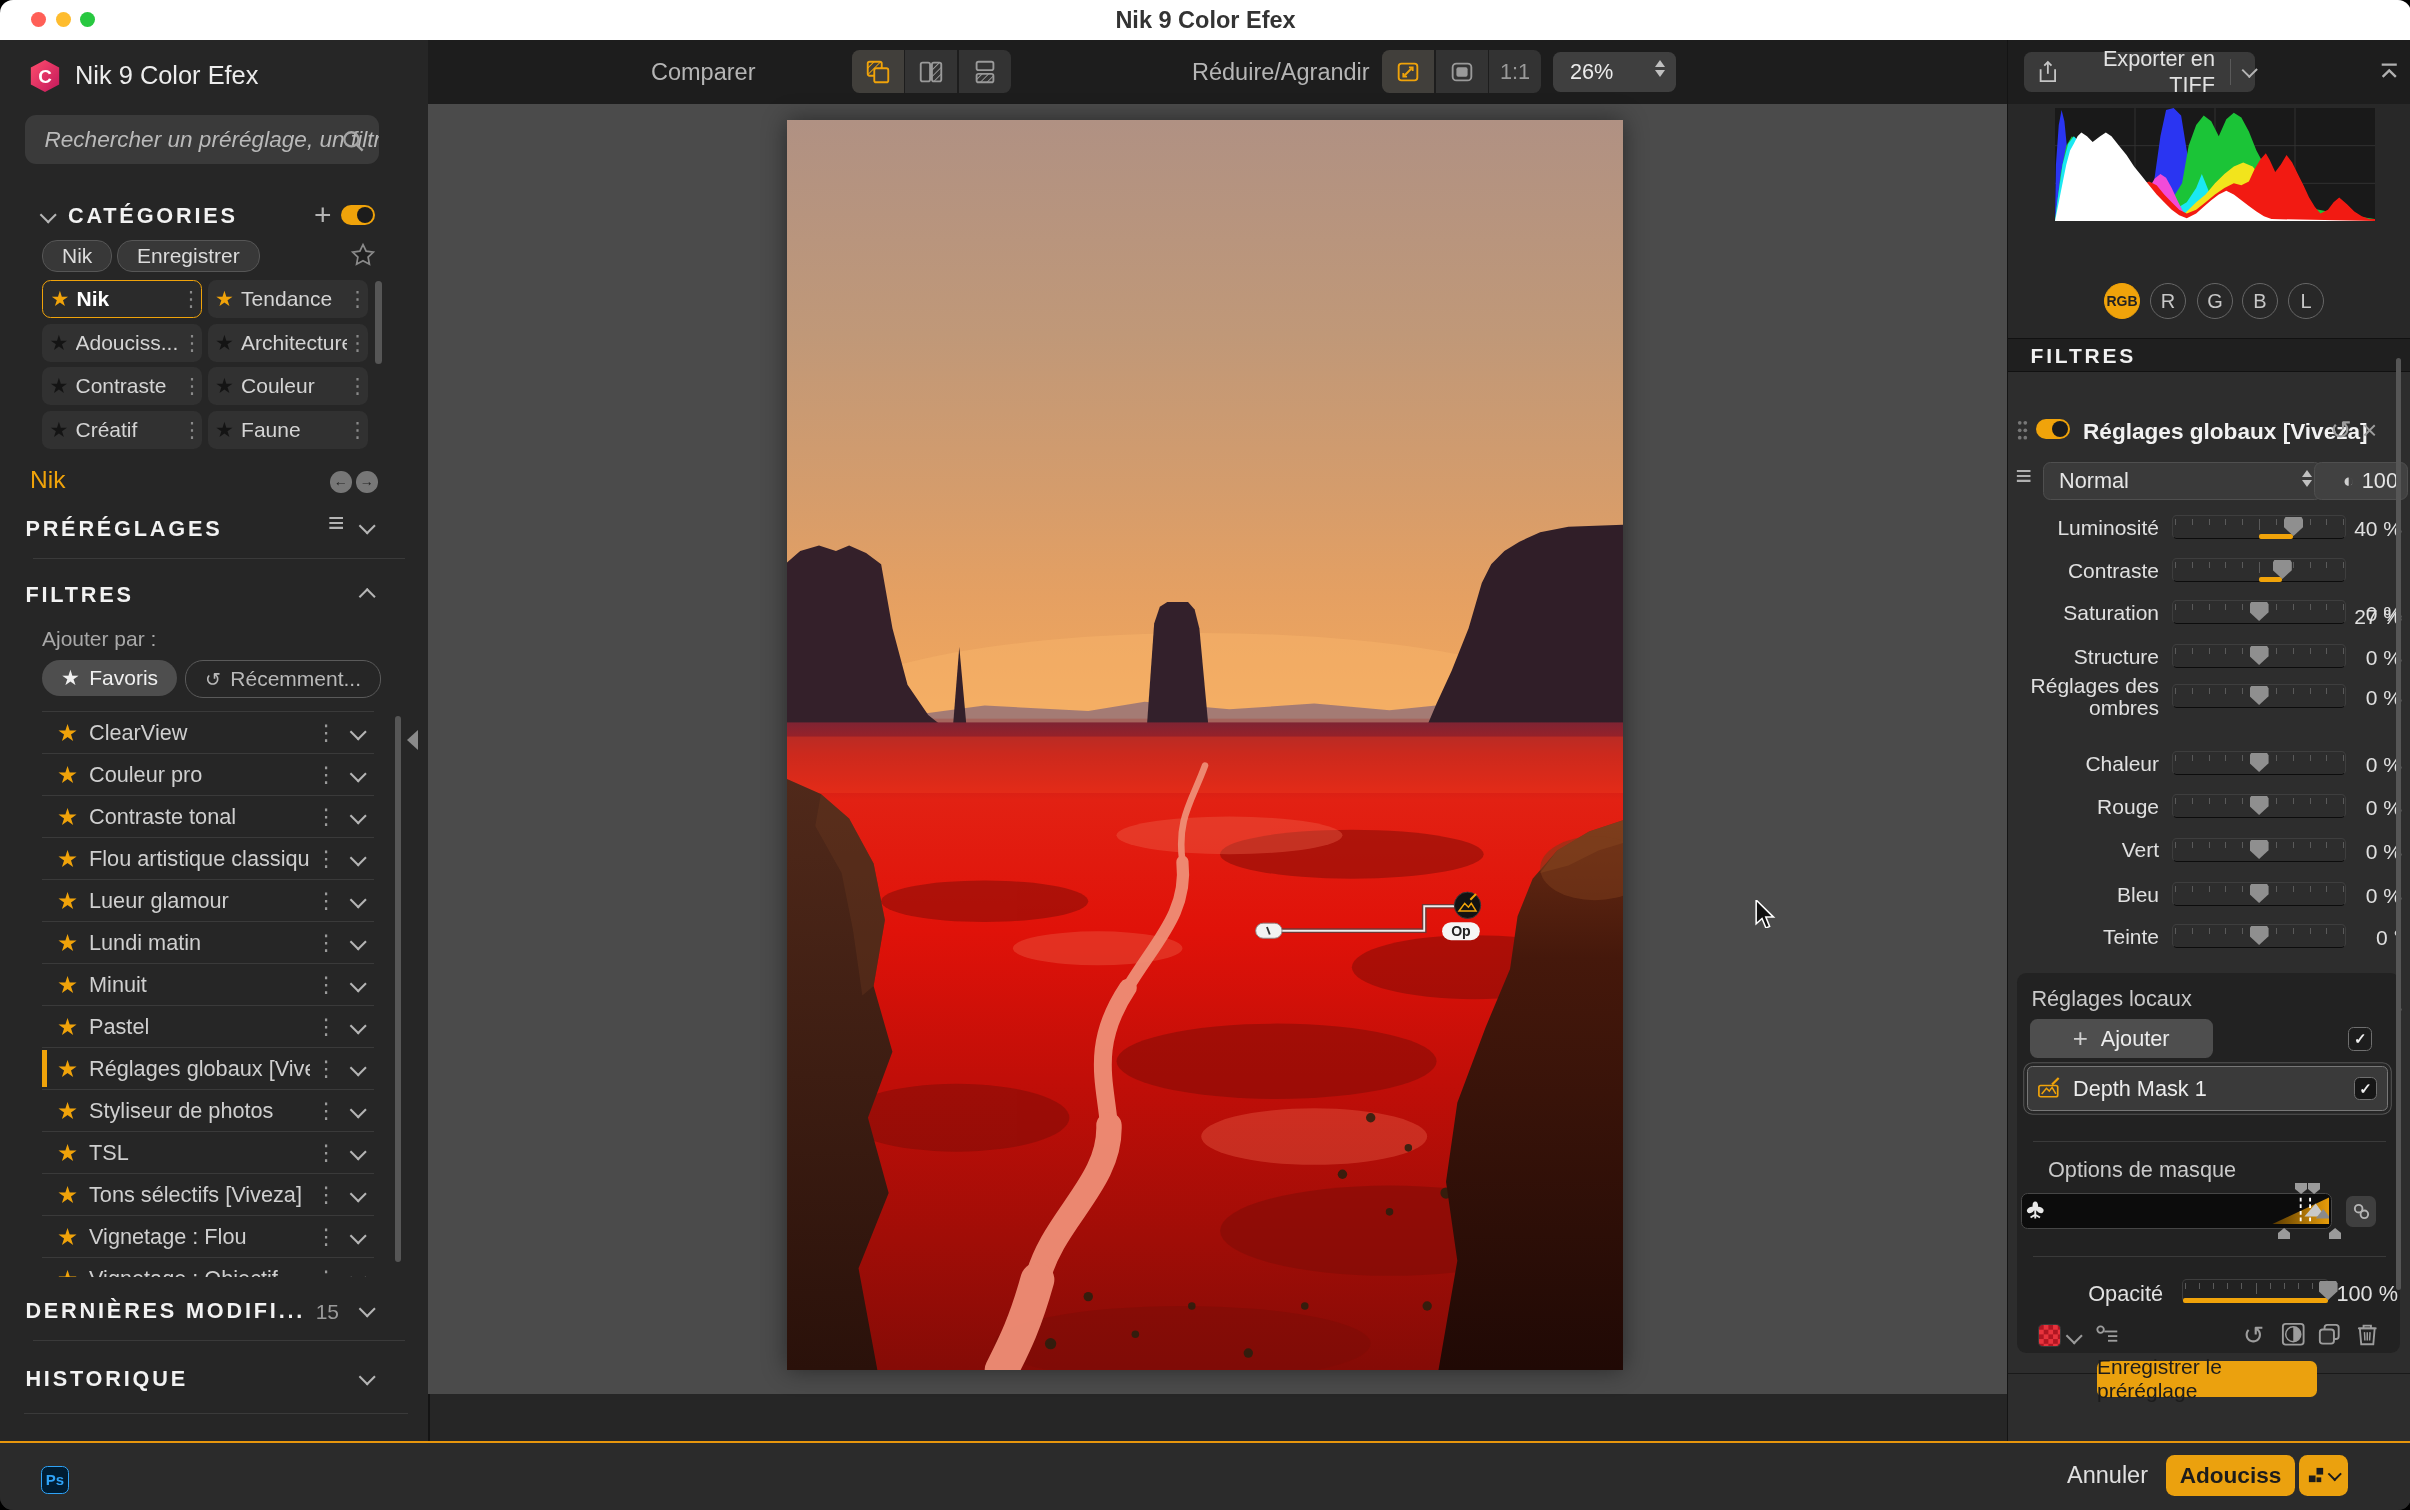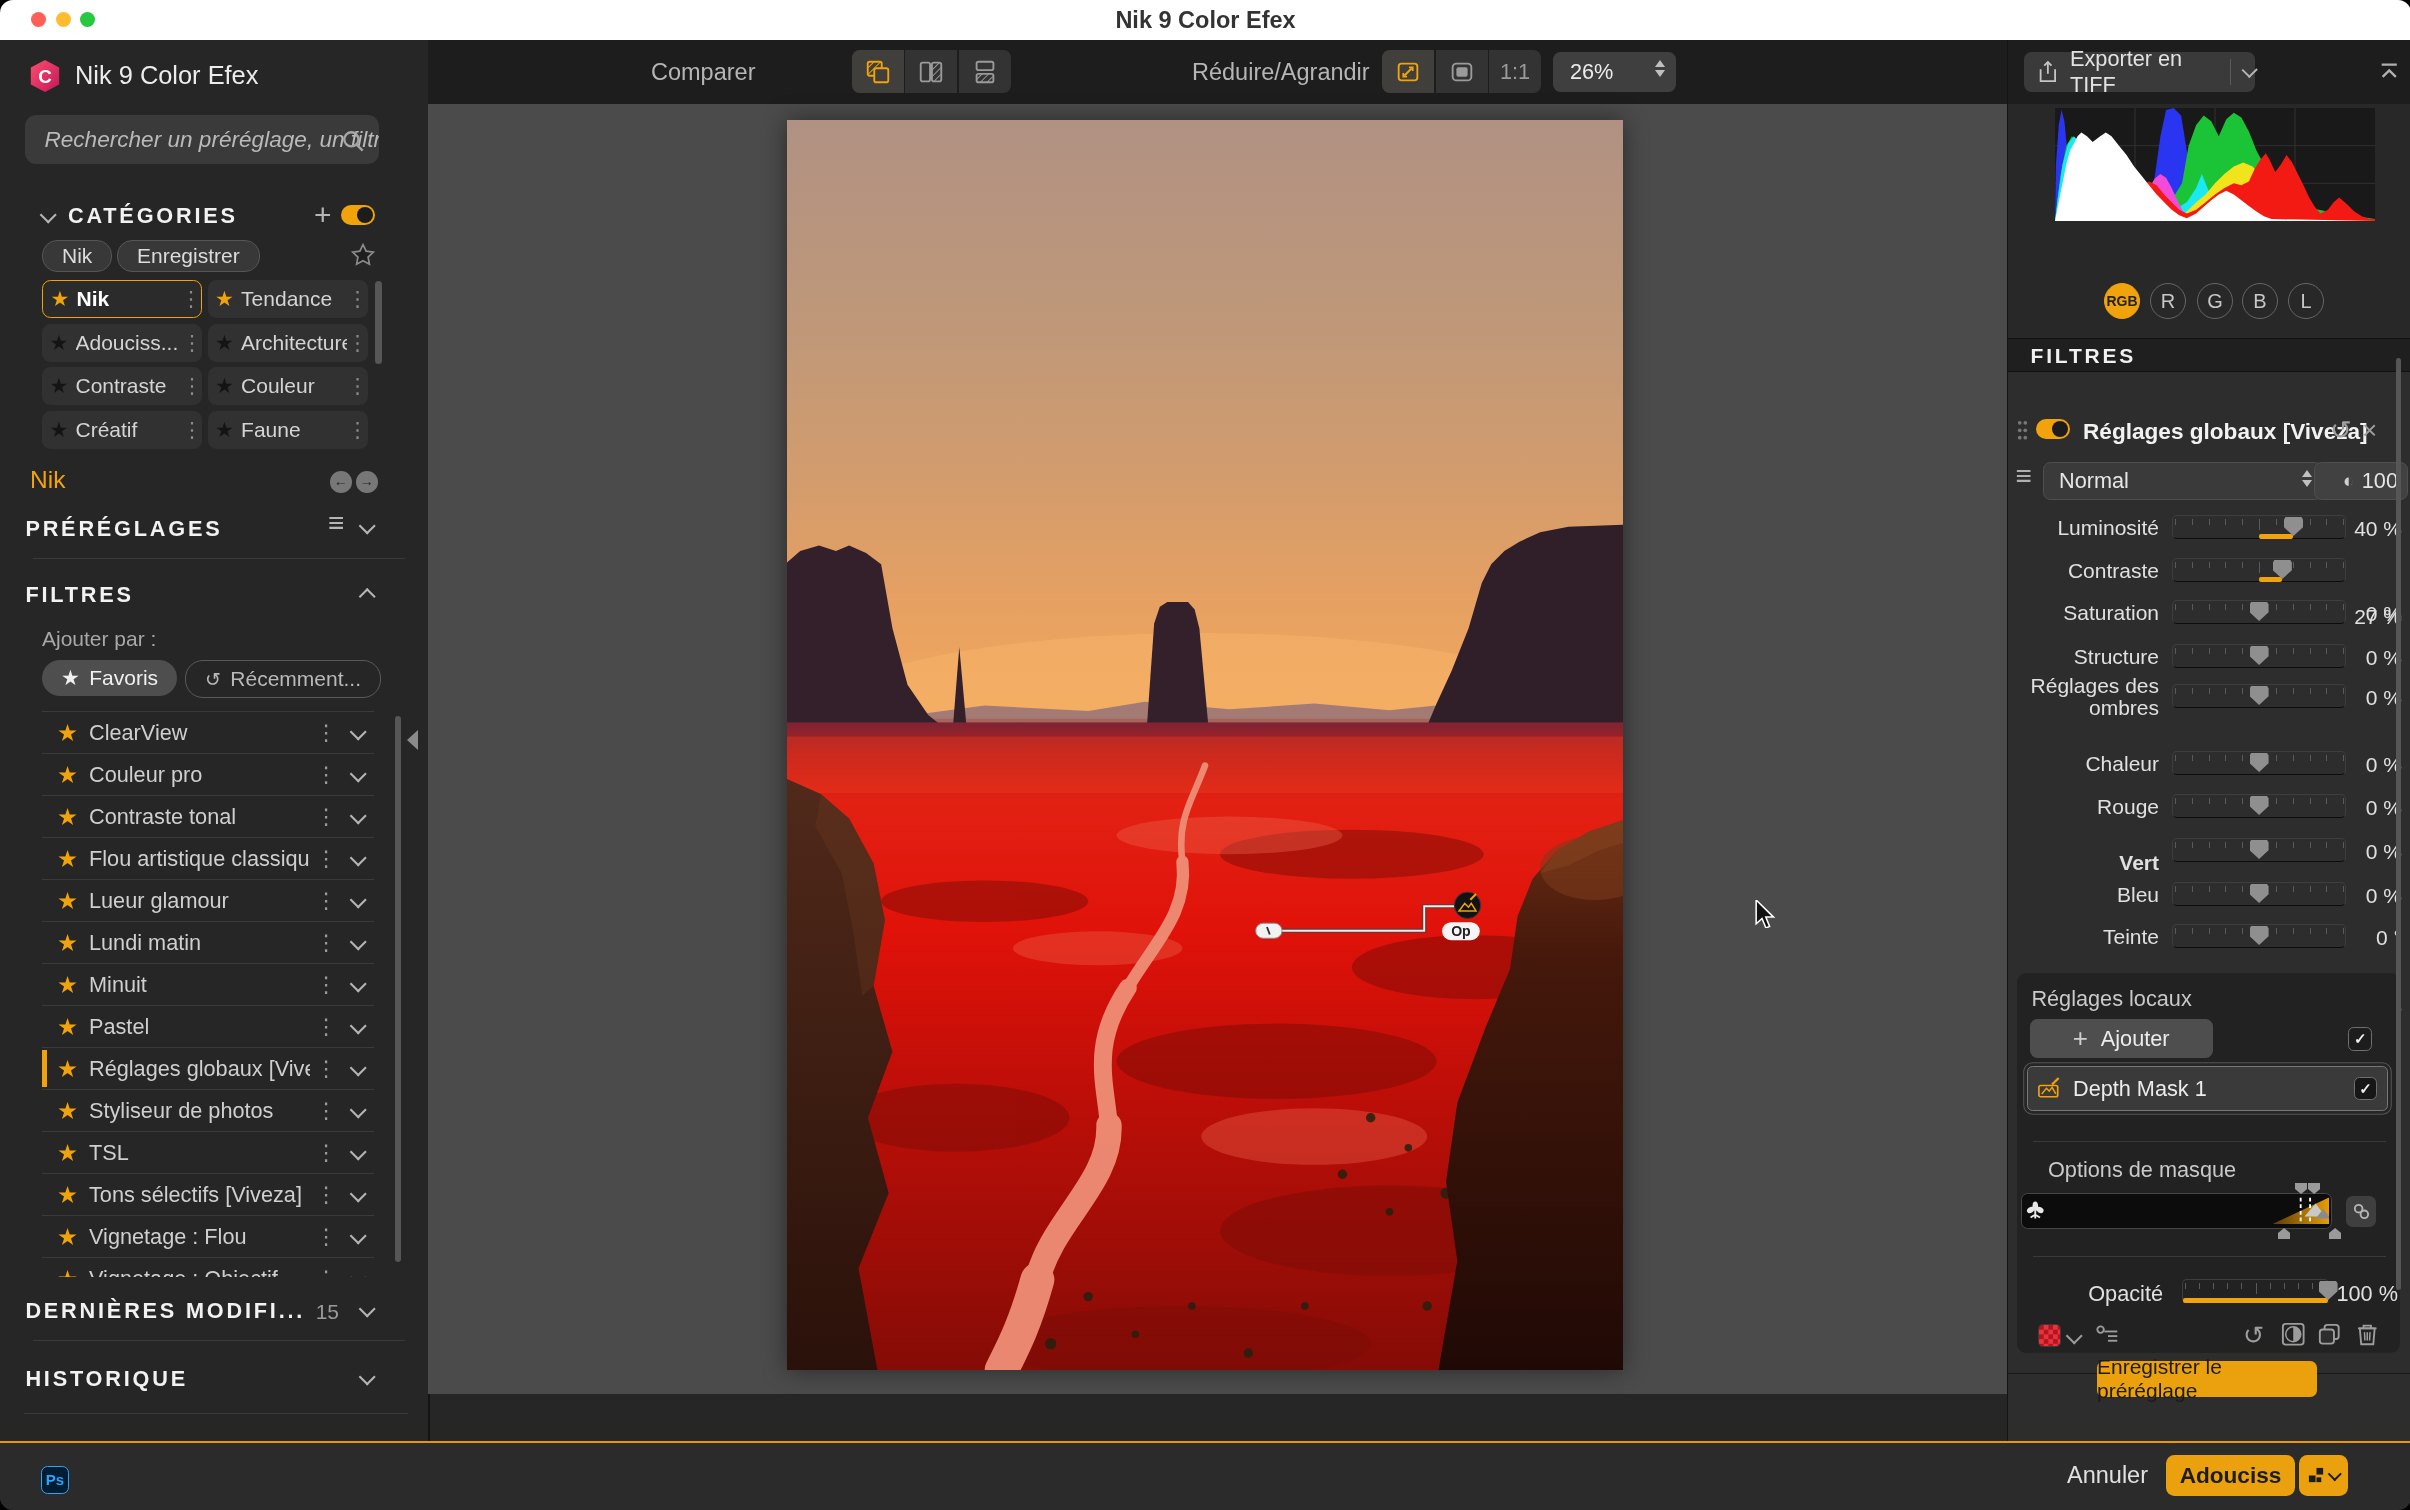--- a/index.html
+++ b/index.html
@@ -60,21 +60,21 @@
            color:#ececec;font-size:21.7px;line-height:40px;padding-left:17px;box-sizing:border-box;}
   .stepper{position:absolute;right:11.3px;top:7.5px;display:flex;flex-direction:column;gap:3.8px;}
   .stepper i{width:0;height:0;border-left:5.6px solid transparent;border-right:5.6px solid transparent;display:block;}
   .stepper .u{border-bottom:7.5px solid #c0c0c0;} .stepper .d{border-top:7.5px solid #c0c0c0;}
   .stage{position:absolute;left:428px;top:104px;width:1580px;height:1290px;background:#4b4b4b;}
   .photo{position:absolute;left:359px;top:16px;width:836px;height:1250px;box-shadow:0 0 22.6px rgba(0,0,0,.45);}
   .fnamebar{position:absolute;left:428px;top:1394px;width:1580px;height:45px;background:#232323;border-top:0.9px solid #151515;
             color:#8f8f8f;font-size:21.7px;line-height:45px;padding-left:15px;box-sizing:border-box;}
 
   
-  .rtool{position:absolute;left:2008px;top:40px;width:402px;height:64px;background:#1d1d1d;}
+  .rtool{position:absolute;left:2008px;top:40px;width:402px;height:64px;background:#1d1d1d;text-align:right;}
   .exportbtn{position:absolute;left:16px;top:12.2px;width:231px;height:40px;background:#3a3a3a;border-radius:7.5px;
              display:flex;align-items:center;color:#e2e2e2;font-size:21.7px;}
   .rpanel{position:absolute;left:2008px;top:104px;width:402px;height:1337px;background:#2d2d2d;}
   .histarea{position:absolute;left:0;top:0;width:402px;height:234px;background:#282828;}
   .ch{position:absolute;width:34px;height:34px;border-radius:50%;border:1.9px solid #666;color:#c7c7c7;
       font-size:20px;display:flex;align-items:center;justify-content:center;}
   .ch.sel{background:#f0a30a;border-color:#f0a30a;color:#222;font-weight:700;font-size:14px;}
   .strip{position:absolute;left:0;top:234px;width:402px;height:34px;background:#1f1f1f;border-top:0.9px solid #111;
          border-bottom:0.9px solid #111;color:#f0f0f0;font-weight:700;font-size:21px;letter-spacing:2.8px;line-height:34px;padding-left:22.6px;box-sizing:border-box;}
   .ptitle{font-size:22.6px;font-weight:700;color:#f2f2f2;}
@@ -683,21 +683,21 @@
             <span class="tick" style="left: calc(60% - 0.4px);"></span>
             <span class="tick" style="left: calc(70% - 0.8px);"></span>
             <span class="tick" style="left: calc(80% - 1.1px);"></span>
             <span class="tick" style="left: calc(90% - 1.5px);"></span>
             <span class="tick" style="left: calc(100% - 1.9px);"></span>
             <div class="sthumb" style="left: calc(50% - 9.4px);"></div>
           </div>
           <div class="sval" style="top: 1.9px;">0 %</div>
         </div>
         <div class="srow" style="top: 734px;">
-          <div class="slabel" style="top: 14px; font-weight: bold;">Vert</div>
+          <div class="slabel" style="top: 1px;">Vert</div>
           <div class="sbox" style="top: 0px;">
             <span class="tick" style="left: calc(0% + 1.9px);"></span>
             <span class="tick" style="left: calc(10% + 1.5px);"></span>
             <span class="tick" style="left: calc(20% + 1.1px);"></span>
             <span class="tick" style="left: calc(30% + 0.8px);"></span>
             <span class="tick" style="left: calc(40% + 0.4px);"></span>
             <span class="tick mid" style="left: calc(50% + 0px);"></span>
             <span class="tick" style="left: calc(60% - 0.4px);"></span>
             <span class="tick" style="left: calc(70% - 0.8px);"></span>
             <span class="tick" style="left: calc(80% - 1.1px);"></span>

